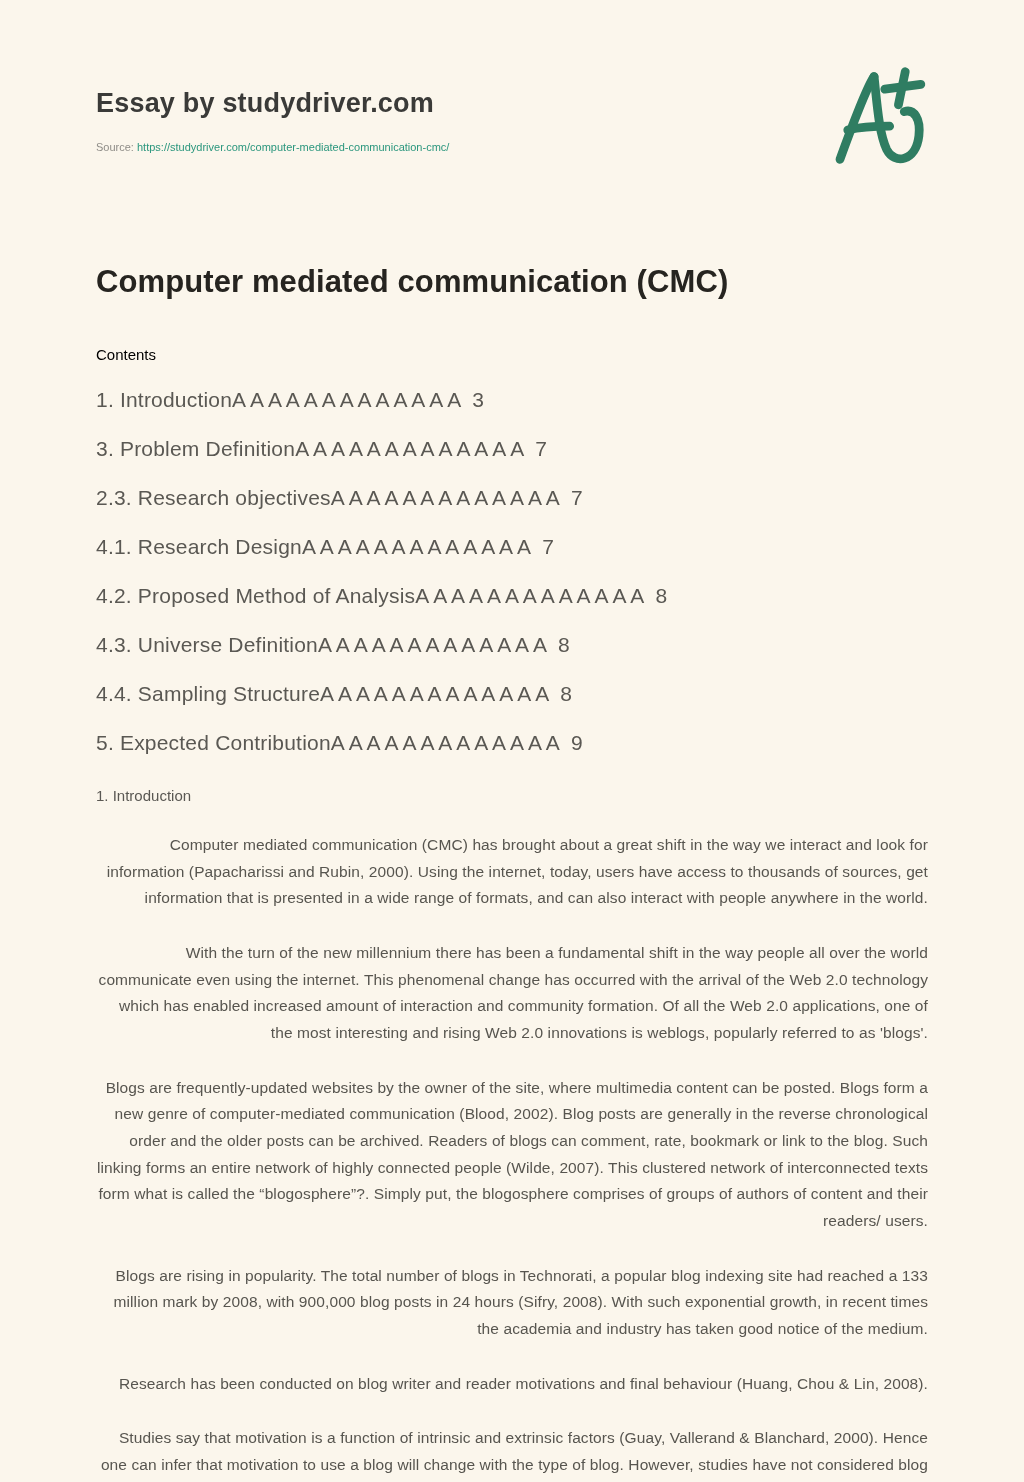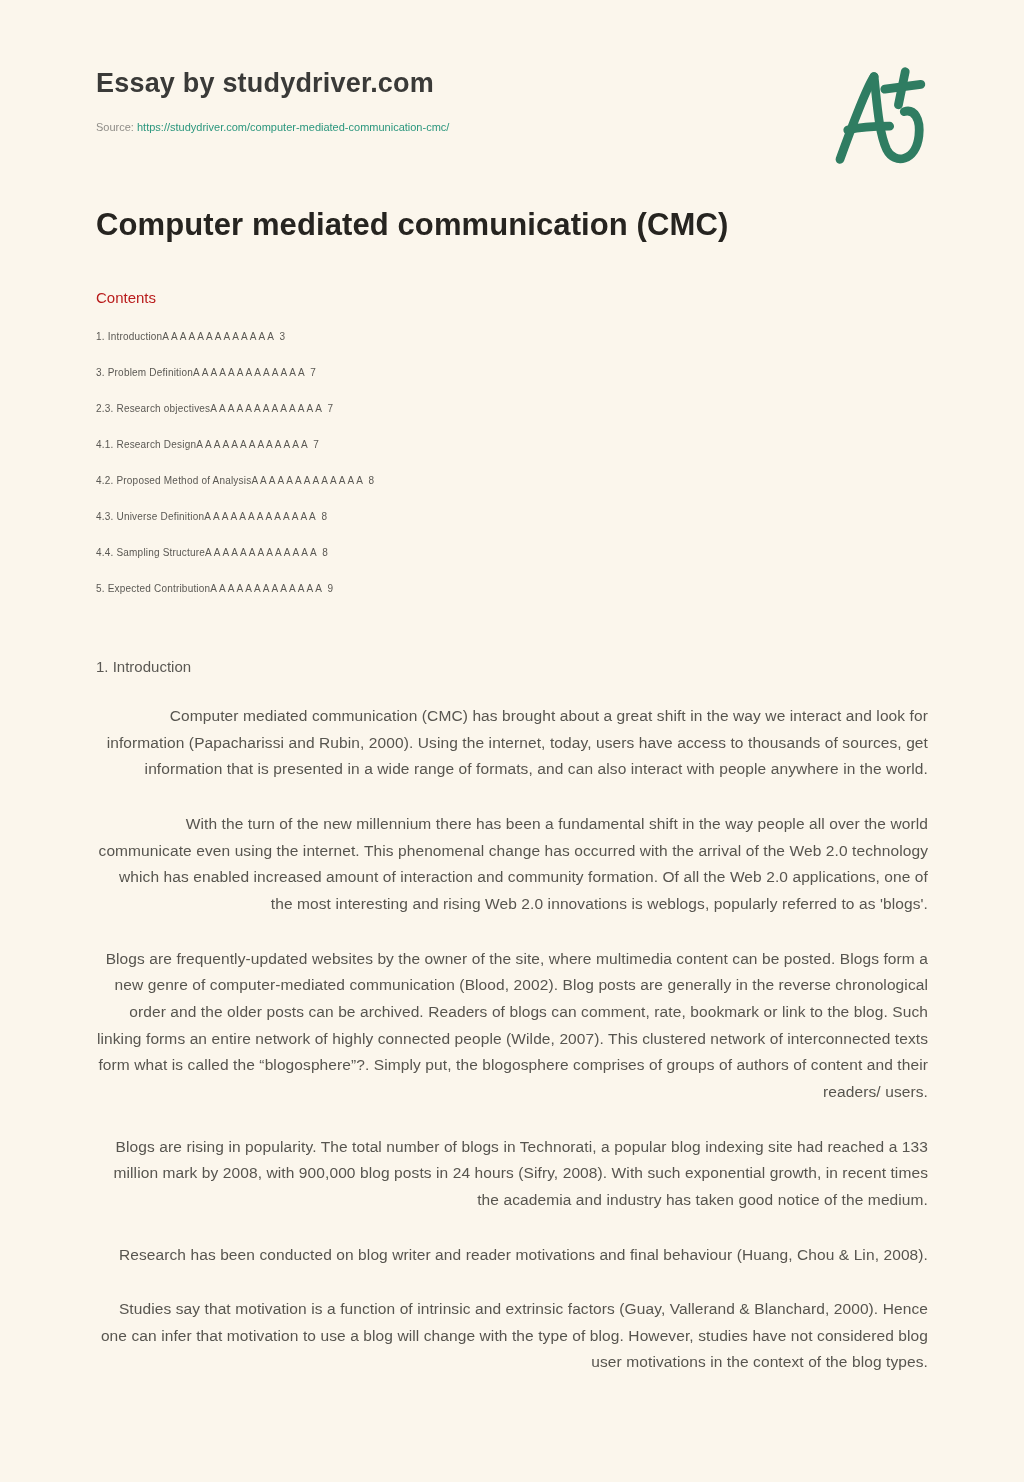--- a/index.html
+++ b/index.html
@@ -14,21 +14,21 @@
   .page {
     box-sizing: border-box;
     width: 1024px;
     height: 1482px;
     padding: 60px 96px 0 96px;
     overflow: hidden;
   }
   .header {
     display: flex;
     justify-content: space-between;
-    align-items: flex-start;
+    align-items: center;
   }
   .header-left { padding-top: 8px; }
   .site-title {
     margin: 0;
     font-size: 27px;
     font-weight: 700;
     color: #3a3a38;
     letter-spacing: 0.2px;
   }
   .source-line {
@@ -40,41 +40,41 @@
     color: #2a967d;
     text-decoration: none;
   }
   .logo-box {
     width: 98px;
     height: 112px;
     flex: 0 0 auto;
     margin-right: 2px;
   }
   .doc-title {
-    margin: 35px 0 0 0;
+    margin: 92px 0 0 0;
     font-size: 31px;
     font-weight: 700;
     color: #262420;
     letter-spacing: 0.1px;
   }
   .contents-label {
     margin-top: 46px;
     font-size: 15px;
-    color: #b91c1c;
+    color: #000000;
   }
   .toc { margin-top: 0; }
   .toc-item {
     margin-top: 25px;
-    font-size: 10px;
+    font-size: 21px;
     color: #5a5853;
     letter-spacing: 0.2px;
     white-space: pre-wrap;
   }
   .section-heading {
-    margin-top: 64px;
+    margin-top: 32px;
     font-size: 15px;
     color: #5a5853;
   }
   .para {
     margin: 28px 0 0 0;
     font-size: 15.5px;
     line-height: 1.72;
     color: #57554f;
     letter-spacing: 0.1px;
     text-align: right;

